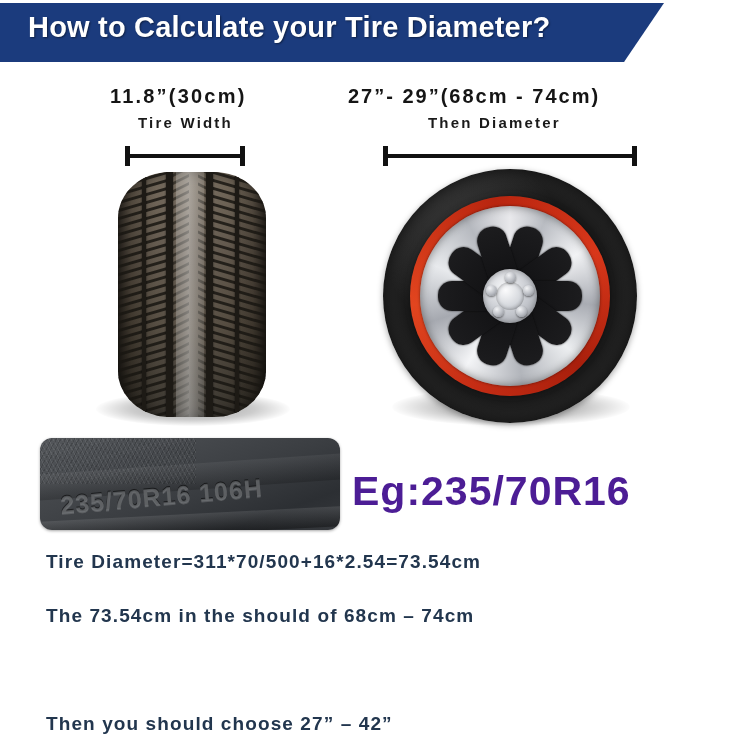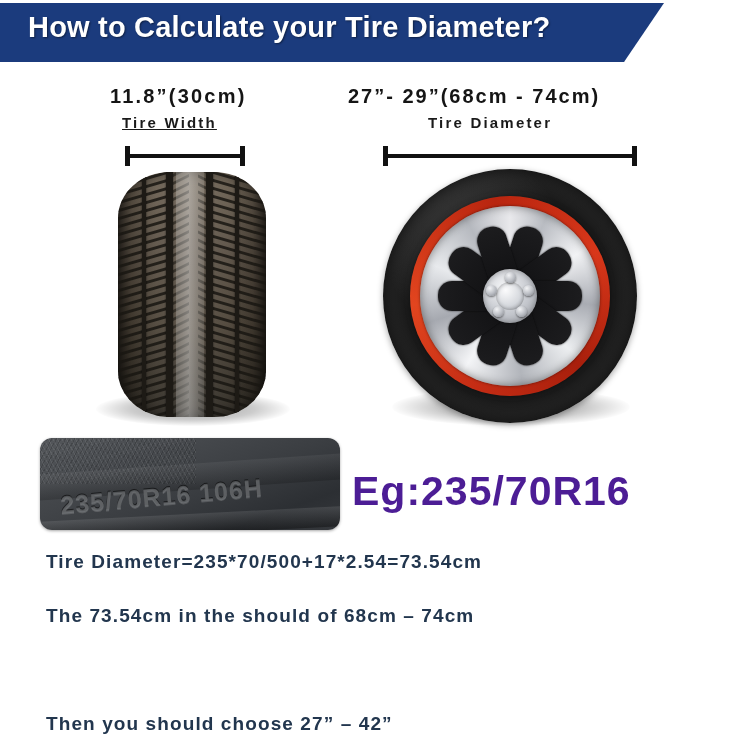--- a/index.html
+++ b/index.html
@@ -28,21 +28,21 @@
   
   .meas-value{
     position:absolute;color:#151515;font-weight:bold;white-space:nowrap;
     letter-spacing:2.2px;font-size:20px;
   }
   .meas-label{
     position:absolute;color:#1a1a1a;font-weight:bold;white-space:nowrap;
     letter-spacing:2.2px;font-size:15px;
   }
   #width-value{left:110px;top:85px;}
-  #width-label{left:122px;top:114px;text-decoration:underline;}
+  #width-label{left:138px;top:114px;}
   #dia-value{left:348px;top:85px;letter-spacing:2px;}
   #dia-label{left:428px;top:114px;}
 
   
   .dimbar{position:absolute;height:20px;}
   .dimbar .line{
     position:absolute;left:0;right:0;top:8px;height:4px;background:#111;
   }
   .dimbar .cap{
     position:absolute;top:0;width:5px;height:20px;background:#111;
@@ -208,21 +208,21 @@
 
   <div class="meas-value" id="width-value">11.8”(30cm)</div>
   <div class="meas-label" id="width-label">Tire Width</div>
   <div class="dimbar" id="width-bar">
     <div class="cap l"></div>
     <div class="line"></div>
     <div class="cap r"></div>
   </div>
 
   <div class="meas-value" id="dia-value">27”- 29”(68cm - 74cm)</div>
-  <div class="meas-label" id="dia-label">Tire Diameter</div>
+  <div class="meas-label" id="dia-label">Then Diameter</div>
   <div class="dimbar" id="dia-bar">
     <div class="cap l"></div>
     <div class="line"></div>
     <div class="cap r"></div>
   </div>
 
   <div class="shadow-ellipse" id="tread-shadow"></div>
   <div id="tread">
     <div class="sipes" id="sipes-l">
         <i style="top: 0px;"></i>
@@ -404,17 +404,17 @@
 
   <div id="sidewall">
     <div class="knurl"></div>
     <div class="band"></div>
     <div class="lip"></div>
     <div id="sidewall-code">235/70R16  106H</div>
   </div>
 
   <div id="example">Eg:235/70R16</div>
 
-  <div class="formula" id="f0">Tire Diameter=235*70/500+17*2.54=73.54cm</div>
+  <div class="formula" id="f0">Tire Diameter=311*70/500+16*2.54=73.54cm</div>
   <div class="formula" id="f1">The 73.54cm in the should of 68cm – 74cm</div>
   <div class="formula" id="f3">Then you should choose 27” – 42”</div>
 
 </div>
 
 </body></html>

